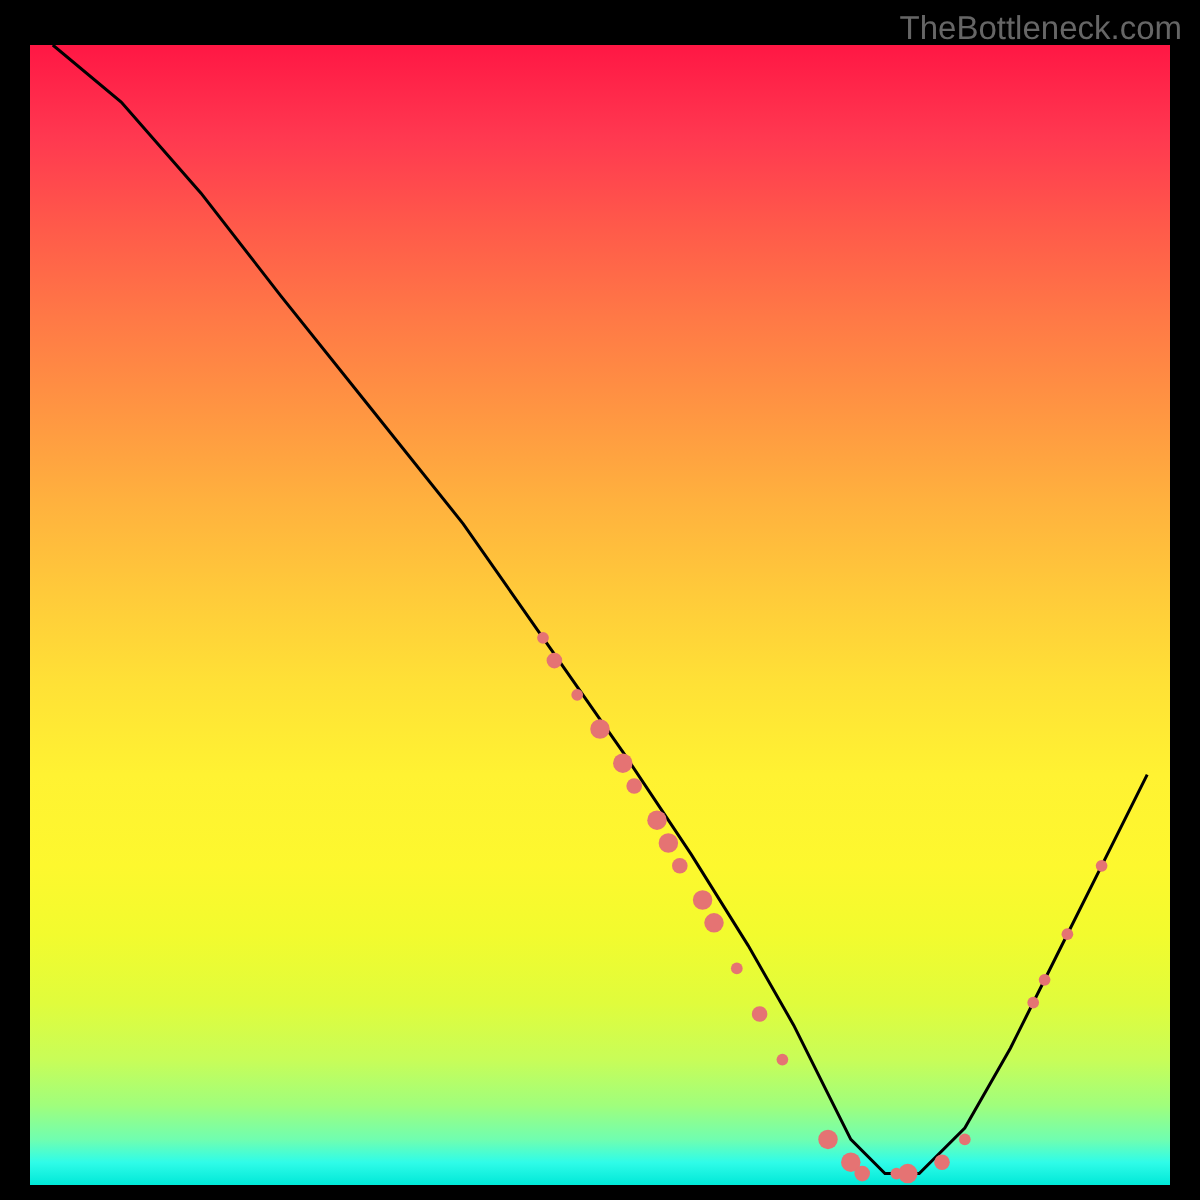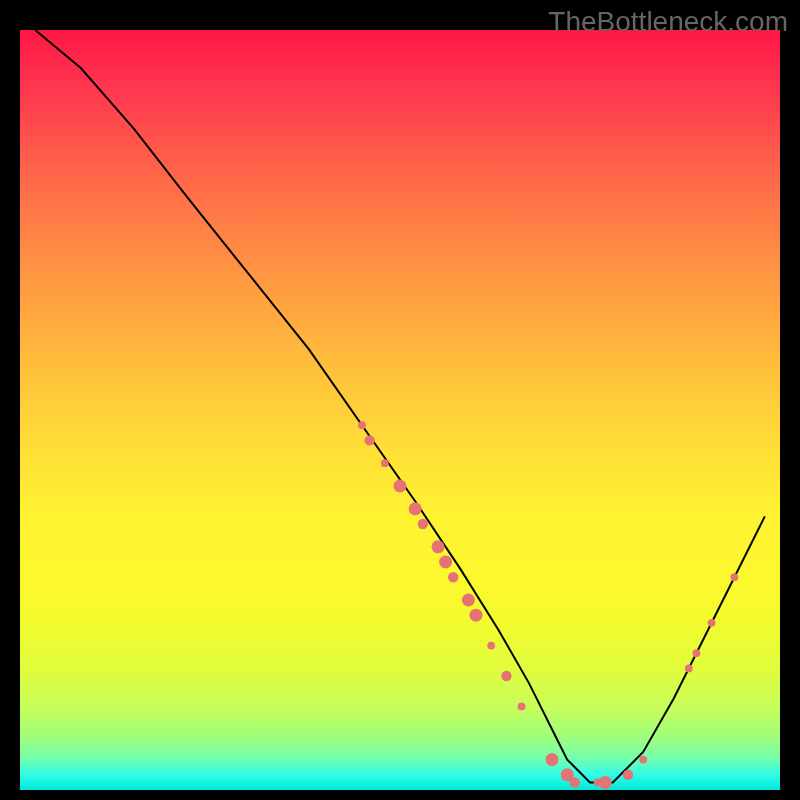--- a/index.html
+++ b/index.html
@@ -1,17 +1,17 @@
 <!DOCTYPE html>
 <html><head>
 <meta charset="utf-8">
 <style>
   * { margin: 0; padding: 0; box-sizing: border-box; }
   body { width: 800px; height: 800px; background: #000; position: relative; font-family: Arial, sans-serif; }
-  .watermark { position: absolute; top: 6px; right: 12px; color: #666; font-size: 28px; font-weight: normal; z-index: 10; }
+  .watermark { position: absolute; top: 6px; right: 12px; color: #666; font-size: 22px; font-weight: normal; z-index: 10; }
   .plot-area { position: absolute; top: 30px; left: 20px; width: 760px; height: 760px; }
   .gradient-bg { position: absolute; top: 0; left: 0; width: 100%; height: 100%; background: linear-gradient(to bottom,
       #ff1744 0%,
       #ff3850 8%,
       #ff5a4a 16%,
       #ff7946 24%,
       #ff9542 32%,
       #ffb13e 40%,
       #ffca3a 48%,
       #ffe136 56%,

